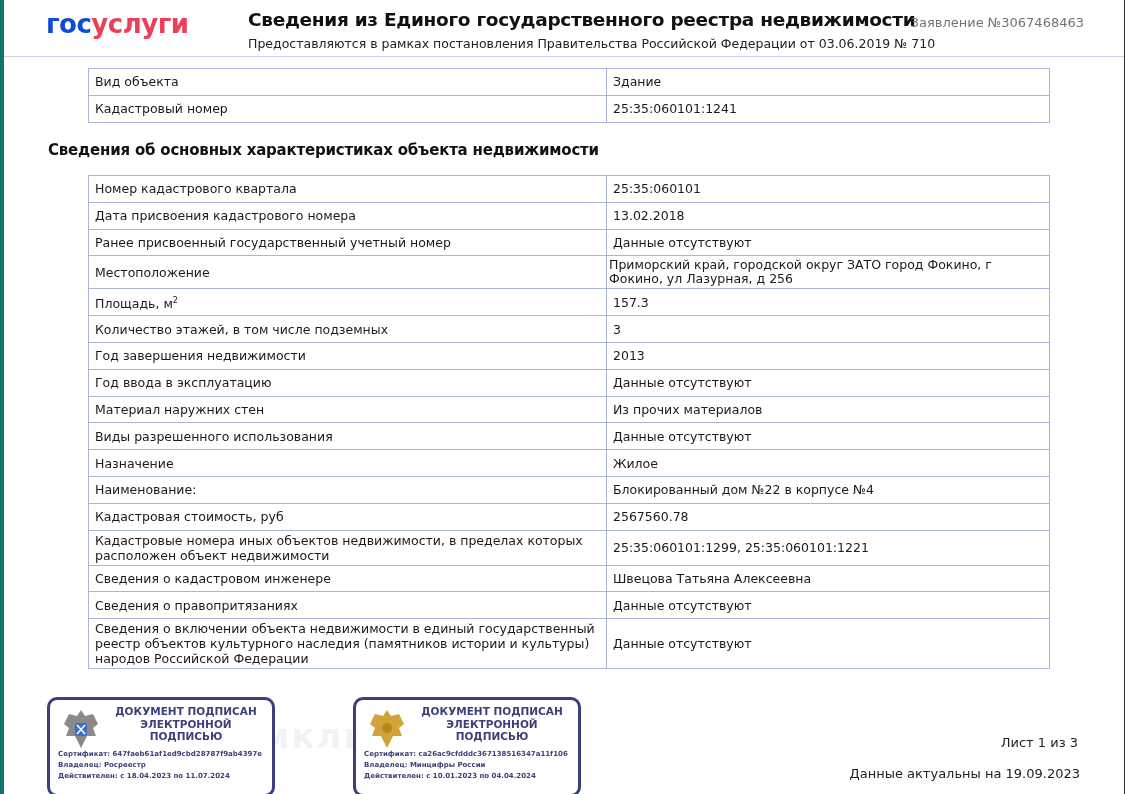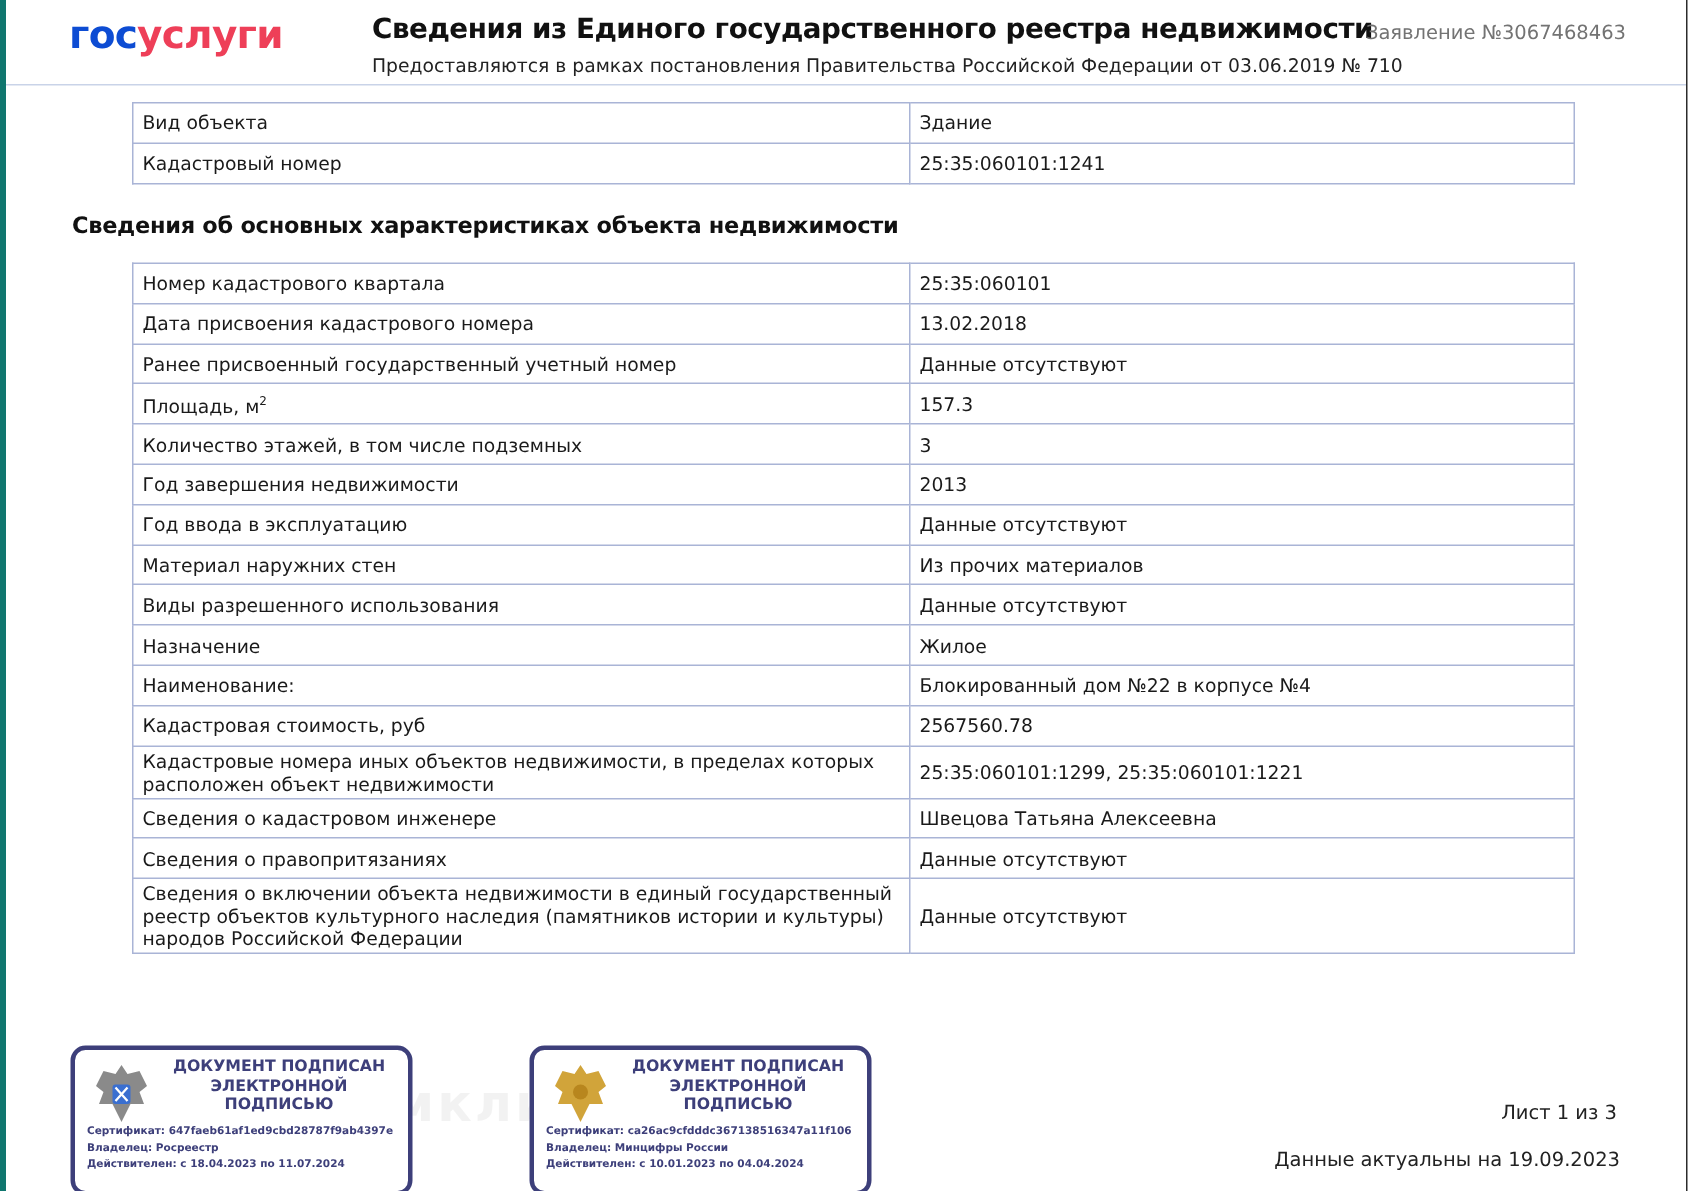--- a/index.html
+++ b/index.html
@@ -125,20 +125,24 @@
           <td class="k">Номер кадастрового квартала</td>
           <td>25:35:060101</td>
         </tr>
       <tr>
           <td class="k">Дата присвоения кадастрового номера</td>
           <td>13.02.2018</td>
         </tr>
       <tr>
           <td class="k">Ранее присвоенный государственный учетный номер</td>
           <td>Данные отсутствуют</td>
+        </tr>
+      <tr style="height:32px">
+          <td class="k">Местоположение</td>
+          <td style="padding-left:2px;line-height:14px">Приморский край, городской округ ЗАТО город Фокино, г Фокино, ул Лазурная, д 256</td>
         </tr>
       <tr>
           <td class="k"><span>Площадь, м</span><sup>2</sup></td>
           <td>157.3</td>
         </tr>
       <tr>
           <td class="k">Количество этажей, в том числе подземных</td>
           <td>3</td>
         </tr>
       <tr>

